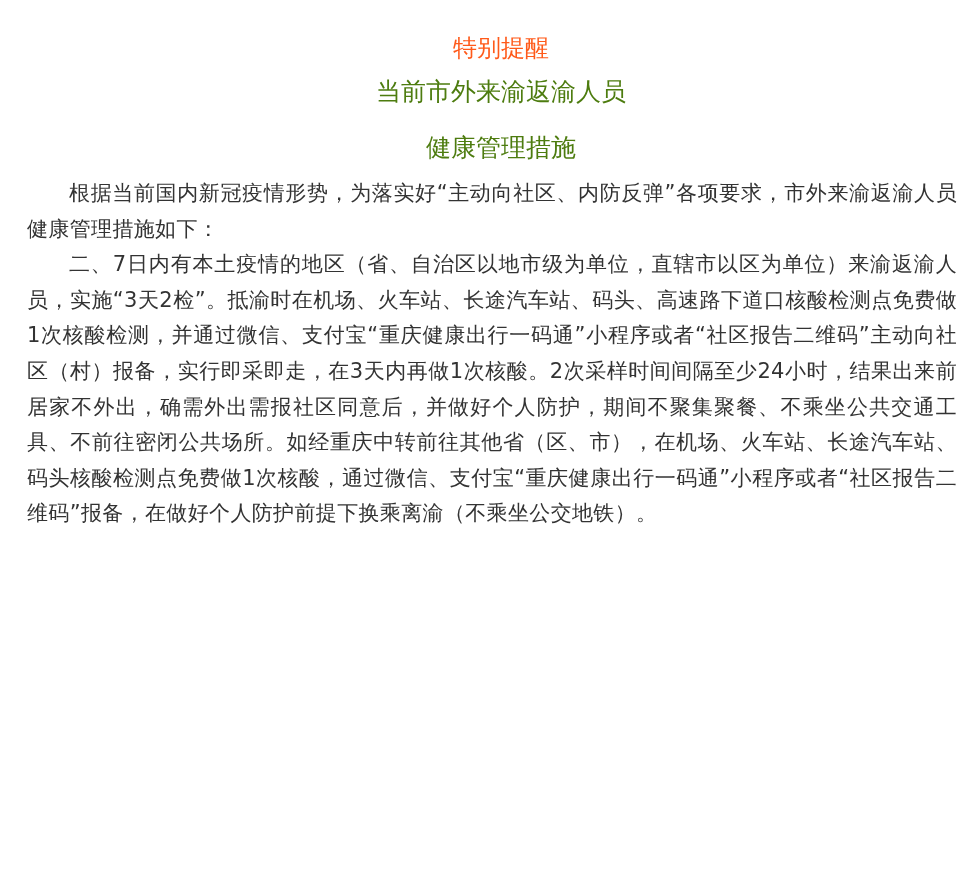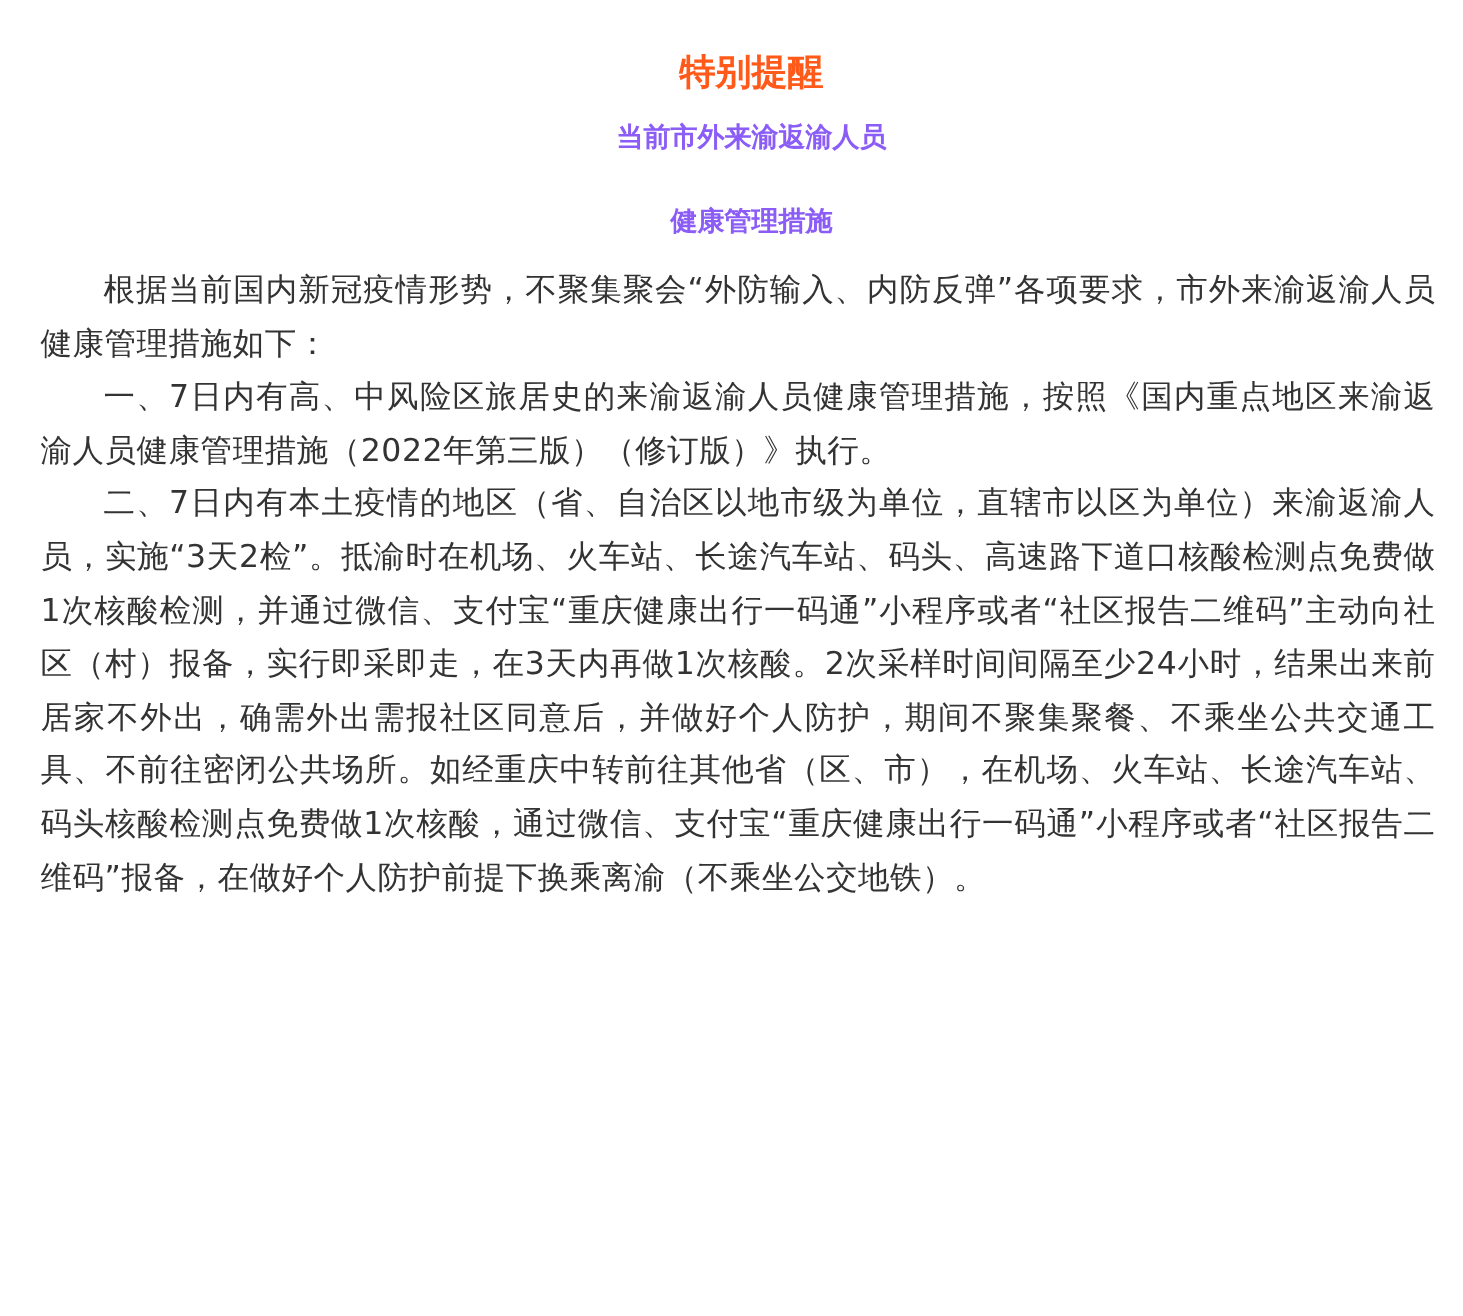--- a/index.html
+++ b/index.html
@@ -15,33 +15,33 @@
       color: #333333;
     }
     .article {
       position: relative;
       width: 975px;
       box-sizing: border-box;
       padding: 24px 18px 0 27px;
     }
     .title {
       text-align: center;
-      font-weight: bold;
+      font-weight: normal;
       font-size: 24px;
       line-height: 40px;
       margin: 0;
     }
     .title-main {
       color: #ff5a1a;
       margin-top: 4px;
       margin-left: 18px;
     }
     .title-sub {
-      color: #8b5cf6;
-      font-size: 18px;
+      color: #4d7c0f;
+      font-size: 25px;
       margin-top: 4px;
       margin-left: 18px;
     }
     .title-sub2 {
       margin-top: 16px;
     }
     .body {
       margin-top: 8px;
     }
     .para {
@@ -56,17 +56,16 @@
   </style>
 </head>
 <body>
 
 <div class="article">
   <h1 class="title title-main">特别提醒</h1>
   <h2 class="title title-sub">当前市外来渝返渝人员</h2>
   <h2 class="title title-sub title-sub2">健康管理措施</h2>
 
   <div class="body">
-    <p class="para">根据当前国内新冠疫情形势，不聚集聚会“外防输入、内防反弹”各项要求，市外来渝返渝人员健康管理措施如下：</p>
-    <p class="para">一、7日内有高、中风险区旅居史的来渝返渝人员健康管理措施，按照《国内重点地区来渝返渝人员健康管理措施（2022年第三版）（修订版）》执行。</p>
+    <p class="para">根据当前国内新冠疫情形势，为落实好“主动向社区、内防反弹”各项要求，市外来渝返渝人员健康管理措施如下：</p>
     <p class="para">二、7日内有本土疫情的地区（省、自治区以地市级为单位，直辖市以区为单位）来渝返渝人员，实施“3天2检”。抵渝时在机场、火车站、长途汽车站、码头、高速路下道口核酸检测点免费做1次核酸检测，并通过微信、支付宝“重庆健康出行一码通”小程序或者“社区报告二维码”主动向社区（村）报备，实行即采即走，在3天内再做1次核酸。2次采样时间间隔至少24小时，结果出来前居家不外出，确需外出需报社区同意后，并做好个人防护，期间不聚集聚餐、不乘坐公共交通工具、不前往密闭公共场所。如经重庆中转前往其他省（区、市），在机场、火车站、长途汽车站、码头核酸检测点免费做1次核酸，通过微信、支付宝“重庆健康出行一码通”小程序或者“社区报告二维码”报备，在做好个人防护前提下换乘离渝（不乘坐公交地铁）。</p>
   </div>
 </div>
 
 </body></html>

